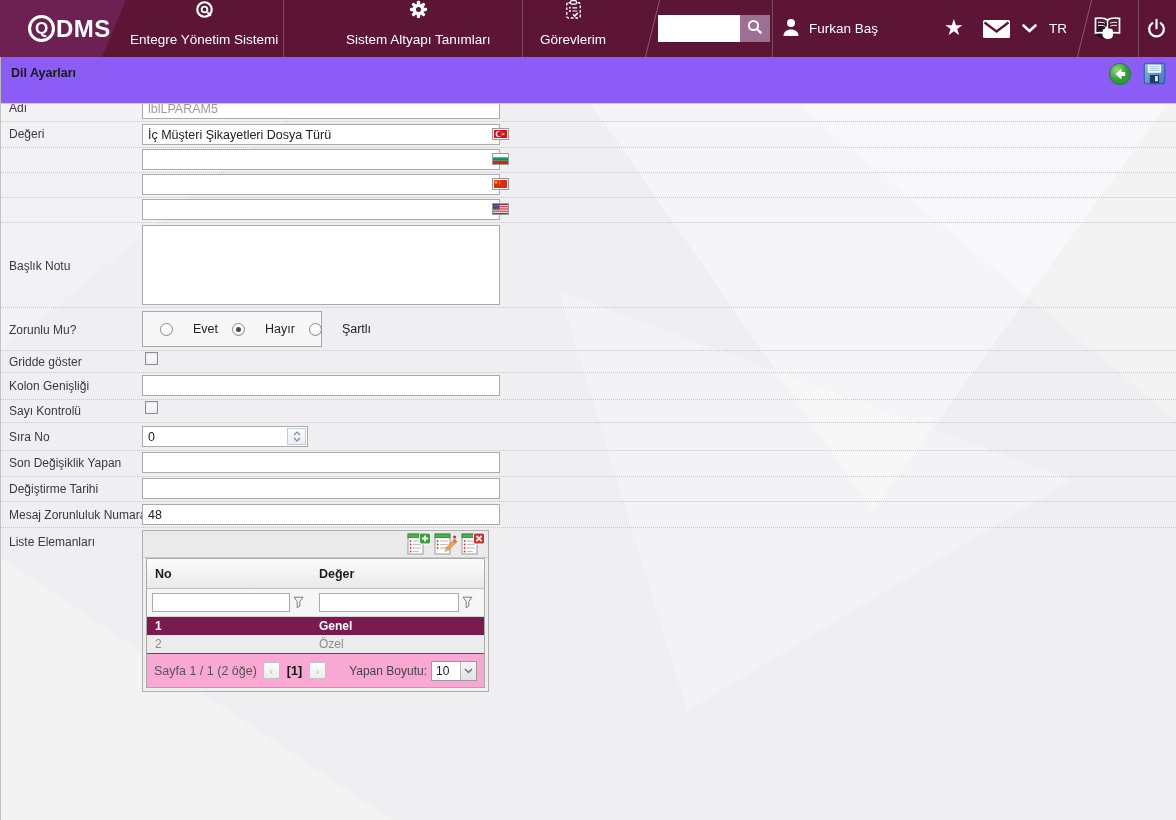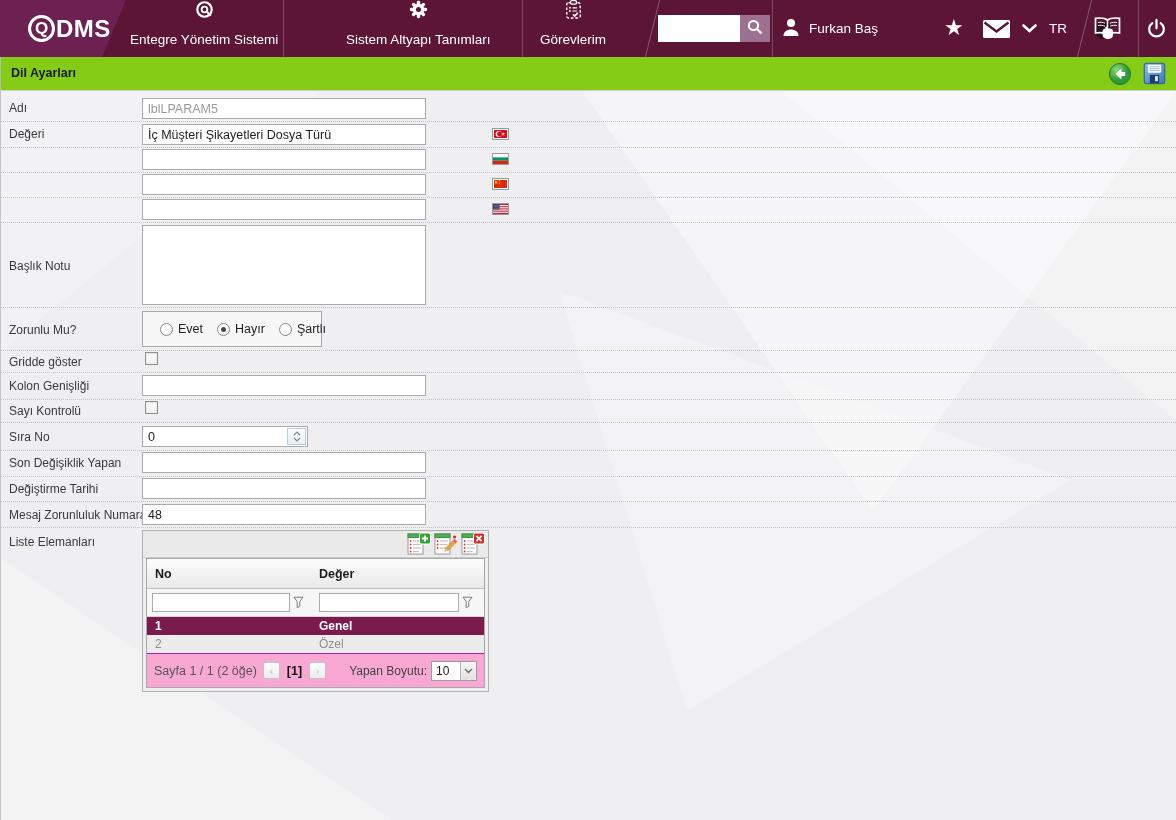--- a/index.html
+++ b/index.html
@@ -20,39 +20,39 @@
   .search-wrap { position:absolute; top:15px; left:658px; display:flex; }
   .search-input { width:82px; height:27px; border:none; background:#fff; outline:none; padding:0 5px; font-size:12px; }
   .search-btn { width:30px; height:27px; background:#9c7090; border:none; display:flex; align-items:center; justify-content:center; cursor:pointer; }
   .user-seg { position:absolute; top:0; left:782px; height:57px; display:flex; align-items:center; gap:9px; color:#fff; font-size:13.5px; cursor:pointer; }
   .icon-btn { position:absolute; display:flex; align-items:center; justify-content:center; cursor:pointer; }
   .star-glyph { color:#fff; font-size:22px; line-height:1; }
   .lang-seg { position:absolute; top:0; left:1022px; height:57px; display:flex; align-items:center; gap:12px; color:#fff; font-size:13.5px; cursor:pointer; }
   .cursor-dot { position:absolute; left:1095px; top:22px; width:17px; height:17px; border-radius:50%; background:#241019; opacity:0.9; }
 
   
-  .titlebar { position:absolute; top:57px; left:0; width:1176px; height:34px; background:#84cc16;
+  .titlebar { position:absolute; top:57px; left:0; width:1176px; height:47px; background:#8b5cf6;
               border-bottom:1px solid #cfcfcf; border-left:1px solid #b9b9b9; z-index:40; }
   .page-title { position:absolute; left:10px; top:9px; font-size:12.5px; font-weight:bold; color:#1a1a1a; }
   .title-actions { position:absolute; right:10px; top:5px; display:flex; gap:11px; }
   .title-actions > span { cursor:pointer; }
 
   
   .content { position:absolute; top:91px; left:0; width:1176px; height:729px; border-left:1px solid #c4c4c4; overflow:hidden; }
   .facet { position:absolute; pointer-events:none; }
   .dot { position:absolute; left:0; right:0; border-top:1px dotted #c6c6c6; }
   .flabel { position:absolute; left:8px; font-size:12px; color:#3a3a3a; white-space:nowrap; }
-  .tin { position:absolute; left:141px; width:284px; height:21px; border:1px solid #ababab; background:#fff;
+  .tin { position:absolute; left:141px; width:358px; height:21px; border:1px solid #ababab; background:#fff;
          font-size:12.5px; font-family:"Liberation Sans",sans-serif; padding:0 5px; outline:none; color:#222; }
   .tin:disabled, .tin.ro { color:#9a9a9a; }
   textarea.tin { height:80px; resize:none; padding-top:3px; }
   .flag { position:absolute; left:491px; width:17px; height:12px; border:1px solid #9a9a9a; box-shadow:0 0 0 1px #fff inset; }
   .radio-box { position:absolute; left:141px; top:220px; width:180px; height:36px; border:1px solid #a8a8a8;
                background:rgba(255,255,255,0.55); display:flex; align-items:center; padding-left:17px; gap:14px; }
-  .radio-opt { display:flex; align-items:center; gap:5px; font-size:12.5px; color:#222; cursor:pointer; }
+  .radio-opt { display:flex; align-items:center; gap:20px; font-size:12.5px; color:#222; cursor:pointer; }
   .radio { width:13px; height:13px; border-radius:50%; border:1px solid #8a8a8a;
            background:radial-gradient(circle at 35% 30%, #fff 40%, #e3e3e3); position:relative; }
   .radio.sel::after { content:""; position:absolute; left:3px; top:3px; width:5px; height:5px; border-radius:50%; background:#454d45; }
   .checkbox { position:absolute; left:144px; width:13px; height:13px; border:1px solid #8f8f8f;
               background:linear-gradient(#fdfdfd,#f0f0f0); box-shadow:inset 0 1px 2px rgba(0,0,0,0.12); cursor:pointer; }
   .spin-wrap { position:absolute; left:141px; width:166px; height:21px; border:1px solid #ababab; background:#fff; display:flex; }
   .spin-wrap input { flex:1; border:none; outline:none; font-size:12.5px; padding:0 5px; font-family:"Liberation Sans",sans-serif; color:#222; min-width:0; }
   .spinner { width:19px; border:1px solid #b9cede; margin:1px; background:linear-gradient(#fdfdfd,#e9eef3);
              display:flex; flex-direction:column; align-items:center; justify-content:center; gap:1px; cursor:pointer; }
 

